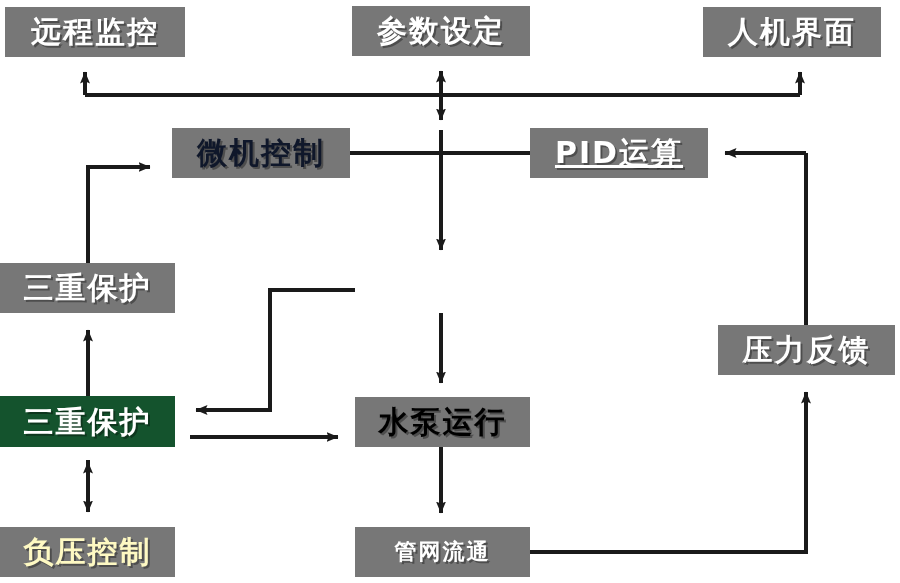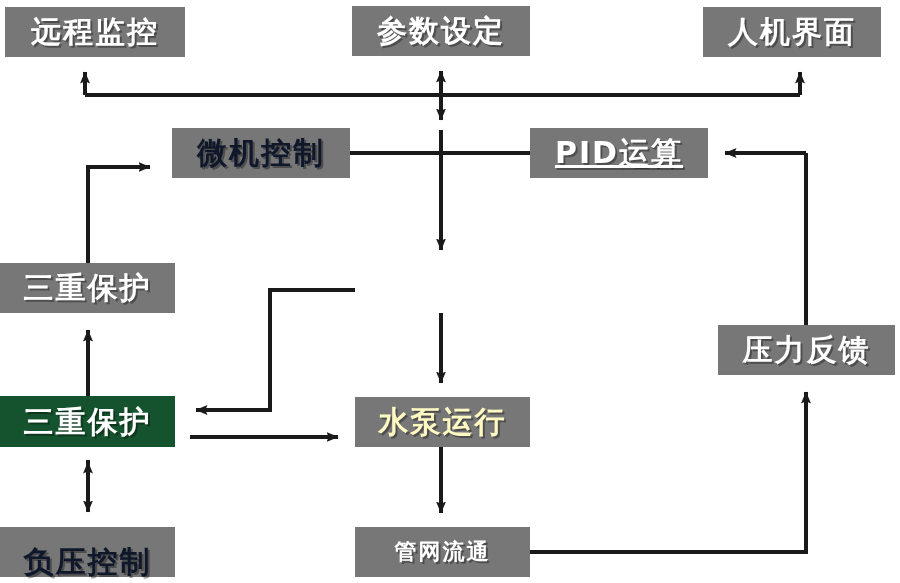--- a/index.html
+++ b/index.html
@@ -104,23 +104,23 @@
   </div>
   <div class="node" style="left: 0px; top: 263px; width: 175px; height: 50px; font-size: 30px; background: rgb(119, 119, 119); color: rgb(255, 255, 255);">
     <span>三重保护</span>
   </div>
   <div class="node" style="left: 718px; top: 325px; width: 177px; height: 50px; font-size: 30px; background: rgb(119, 119, 119); color: rgb(255, 255, 255);">
     <span>压力反馈</span>
   </div>
   <div class="node" style="left: 0px; top: 396px; width: 175px; height: 51px; font-size: 30px; background: #14532d; color: rgb(255, 255, 255);">
     <span>三重保护</span>
   </div>
-  <div class="node" style="left: 355px; top: 397px; width: 175px; height: 50px; font-size: 30px; background: rgb(119, 119, 119); color: #fef9c3;">
+  <div class="node" style="left: 355px; top: 397px; width: 175px; height: 50px; font-size: 30px; background: rgb(119, 119, 119); color: #000000;">
     <span>水泵运行</span>
   </div>
-  <div class="node" style="left: 0px; top: 527px; width: 175px; height: 50px; font-size: 30px; background: rgb(119, 119, 119); color: #0f172a; align-items: flex-end;">
+  <div class="node" style="left: 0px; top: 527px; width: 175px; height: 50px; font-size: 30px; background: rgb(119, 119, 119); color: #fef9c3;">
     <span>负压控制</span>
   </div>
   <div class="node" style="left: 355px; top: 527px; width: 175px; height: 50px; font-size: 22px; background: rgb(119, 119, 119); color: rgb(255, 255, 255);">
     <span>管网流通</span>
   </div>
 
 </div>
 
 </body></html>

